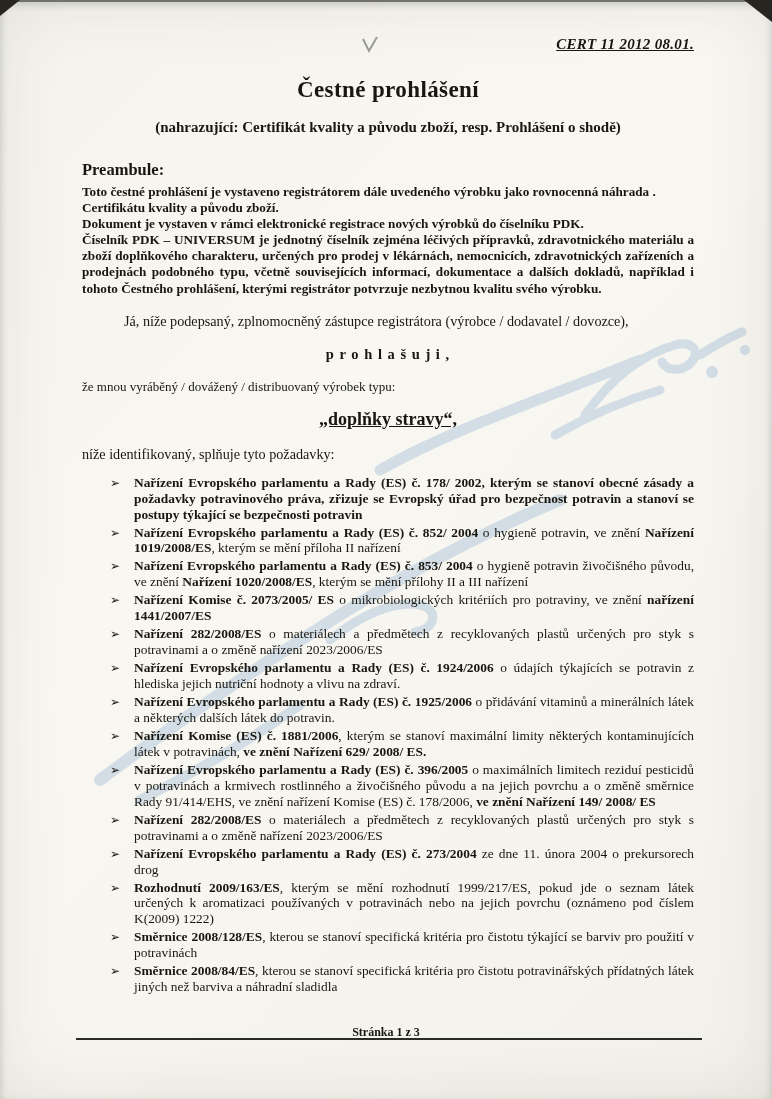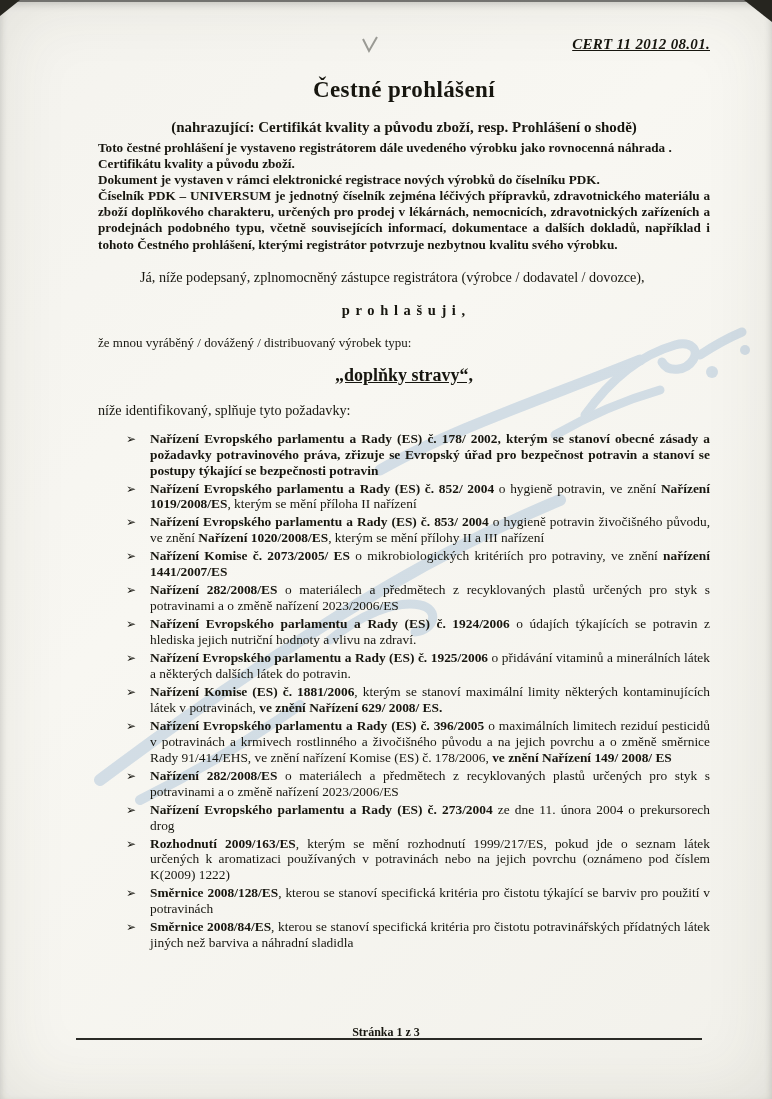--- a/index.html
+++ b/index.html
@@ -10,21 +10,21 @@
     background:linear-gradient(135deg,#f4f3ee 0%,#f8f7f2 40%,#f2f1eb 100%);
     overflow:hidden;color:#17160f;
     box-shadow:inset 0 0 70px rgba(60,55,40,.10), inset 0 4px 8px rgba(0,0,0,.18);
   }
   .top-edge{position:absolute;top:0;left:0;right:0;height:2px;background:rgba(40,40,38,.55);}
   .corner{position:absolute;width:0;height:0;}
   .corner-tl{top:0;left:0;border-top:16px solid #26251f;border-right:20px solid transparent;}
   .corner-tr{top:0;right:0;border-top:22px solid #26251f;border-left:28px solid transparent;}
   .watermark{position:absolute;top:0;left:0;width:772px;height:1099px;pointer-events:none;mix-blend-mode:multiply;opacity:.34;}
   .fold-mark{position:absolute;top:36px;left:360px;pointer-events:none;}
-  .content{position:absolute;left:98px;top:0;width:612px;}
+  .content{position:absolute;left:82px;top:0;width:612px;}
   .header-ref{margin-top:36px;text-align:right;font-style:italic;font-weight:bold;font-size:15px;text-decoration:underline;letter-spacing:.3px;}
   .title{margin:24px 0 16px;text-align:center;font-size:23px;font-weight:bold;letter-spacing:.4px;}
   .subtitle{margin-top:6px;text-align:center;font-weight:bold;font-size:15px;}
   .preamble-heading{margin-top:24px;font-size:16.5px;font-weight:bold;}
   .preamble{margin-top:4px;}
   .preamble-p{margin:0;font-weight:bold;font-size:13.2px;line-height:1.22;text-align:justify;}
   .decl-intro{margin:16px 0 0;font-size:14.2px;text-indent:42px;}
   .decl-verb{margin:16px 0 0;text-align:center;font-weight:bold;font-size:14.5px;letter-spacing:1px;}
   .decl-product-line{margin:16px 0 0;font-size:13px;}
   .product-type{margin:14px 0 0;text-align:center;font-weight:bold;font-size:18px;text-decoration:underline;}
@@ -57,20 +57,21 @@
   <div class="corner corner-tl"></div>
   <div class="corner corner-tr"></div>
   <svg class="fold-mark" width="24" height="20" viewBox="0 0 24 20">
       <path d="M 3 3 l 6 12 l 8 -14" fill="none" stroke="#9a9a94" stroke-width="2"></path>
     </svg>
 
   <div class="content">
     <div class="header-ref">CERT 11 2012 08.01.</div>
     <h1 class="title">Čestné prohlášení</h1>
     <div class="subtitle">(nahrazující: Certifikát kvality a původu zboží, resp. Prohlášení o shodě)</div>
+    <div class="preamble-heading">Preambule:</div>
     <div class="preamble">
         <p class="preamble-p">Toto čestné prohlášení je vystaveno registrátorem dále uvedeného výrobku jako rovnocenná náhrada .</p>
         <p class="preamble-p">Certifikátu kvality a původu zboží.</p>
         <p class="preamble-p">Dokument je vystaven v rámci elektronické registrace nových výrobků do číselníku PDK.</p>
         <p class="preamble-p">Číselník PDK – UNIVERSUM je jednotný číselník zejména léčivých přípravků, zdravotnického materiálu a zboží doplňkového charakteru, určených pro prodej v lékárnách, nemocnicích, zdravotnických zařízeních a prodejnách podobného typu, včetně souvisejících informací, dokumentace a dalších dokladů, například i tohoto Čestného prohlášení, kterými registrátor potvrzuje nezbytnou kvalitu svého výrobku.</p>
       </div>
     <p class="decl-intro">Já, níže podepsaný, zplnomocněný zástupce registrátora (výrobce / dodavatel / dovozce),</p>
     <p class="decl-verb">p r o h l a š u j i ,</p>
     <p class="decl-product-line">že mnou vyráběný / dovážený / distribuovaný výrobek typu:</p>
     <p class="product-type">„doplňky stravy“,</p>

